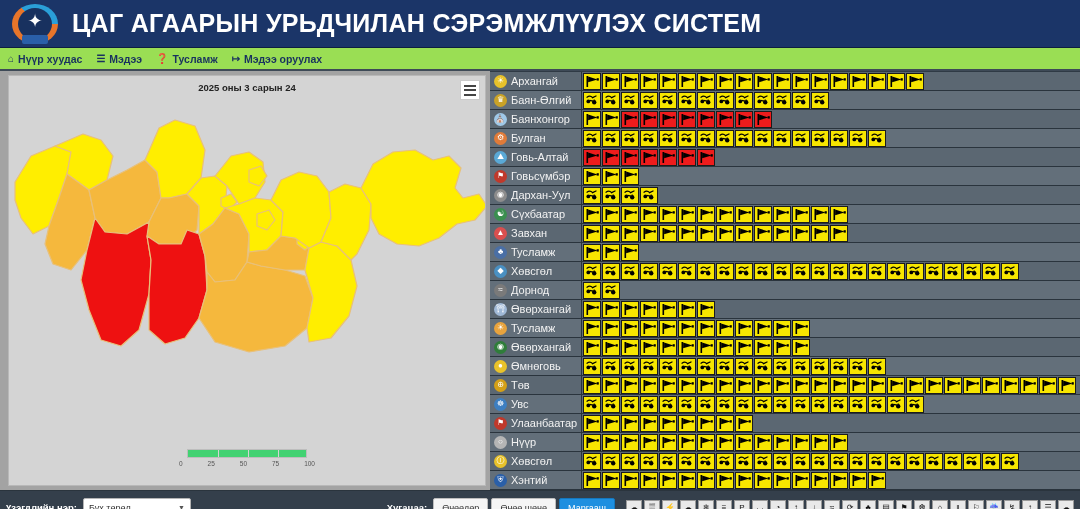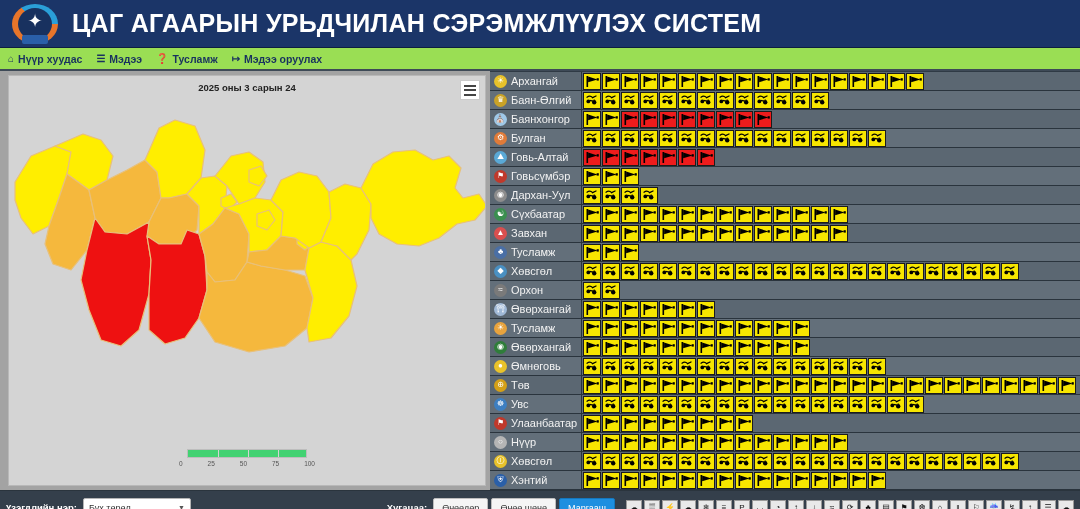--- a/index.html
+++ b/index.html
@@ -1395,21 +1395,21 @@
                 <circle cx="9.2" cy="8.2" r="2.2" fill="#000"></circle>
                 <path d="M4.6 6.4 L8 7.2" stroke="#000" stroke-width="1.2"></path>
                 <path d="M9.2 5.4 l0 1.2" stroke="#000" stroke-width="1.2"></path>
               </svg>
             </div>
           </div>
         </div>
         <div class="grid-row alt">
           <div class="row-label">
             <span class="emblem" style="background: rgb(122, 122, 122);">≈</span>
-            <span class="row-name">Орхон</span>
+            <span class="row-name">Дорнод</span>
           </div>
           <div class="cells">
             <div class="cell y">
               <svg width="14" height="13" viewBox="0 0 14 13">
                 <path d="M2 3.2 q3 -2.2 5.6 0.4" stroke="#000" stroke-width="1.3" fill="none" stroke-linecap="round"></path>
                 <path d="M7.6 3.6 l3.4 -1.6" stroke="#000" stroke-width="1.3" stroke-linecap="round"></path>
                 <circle cx="3.3" cy="7.4" r="1.9" fill="#000"></circle>
                 <circle cx="9.2" cy="8.2" r="2.2" fill="#000"></circle>
                 <path d="M4.6 6.4 L8 7.2" stroke="#000" stroke-width="1.2"></path>
                 <path d="M9.2 5.4 l0 1.2" stroke="#000" stroke-width="1.2"></path>

